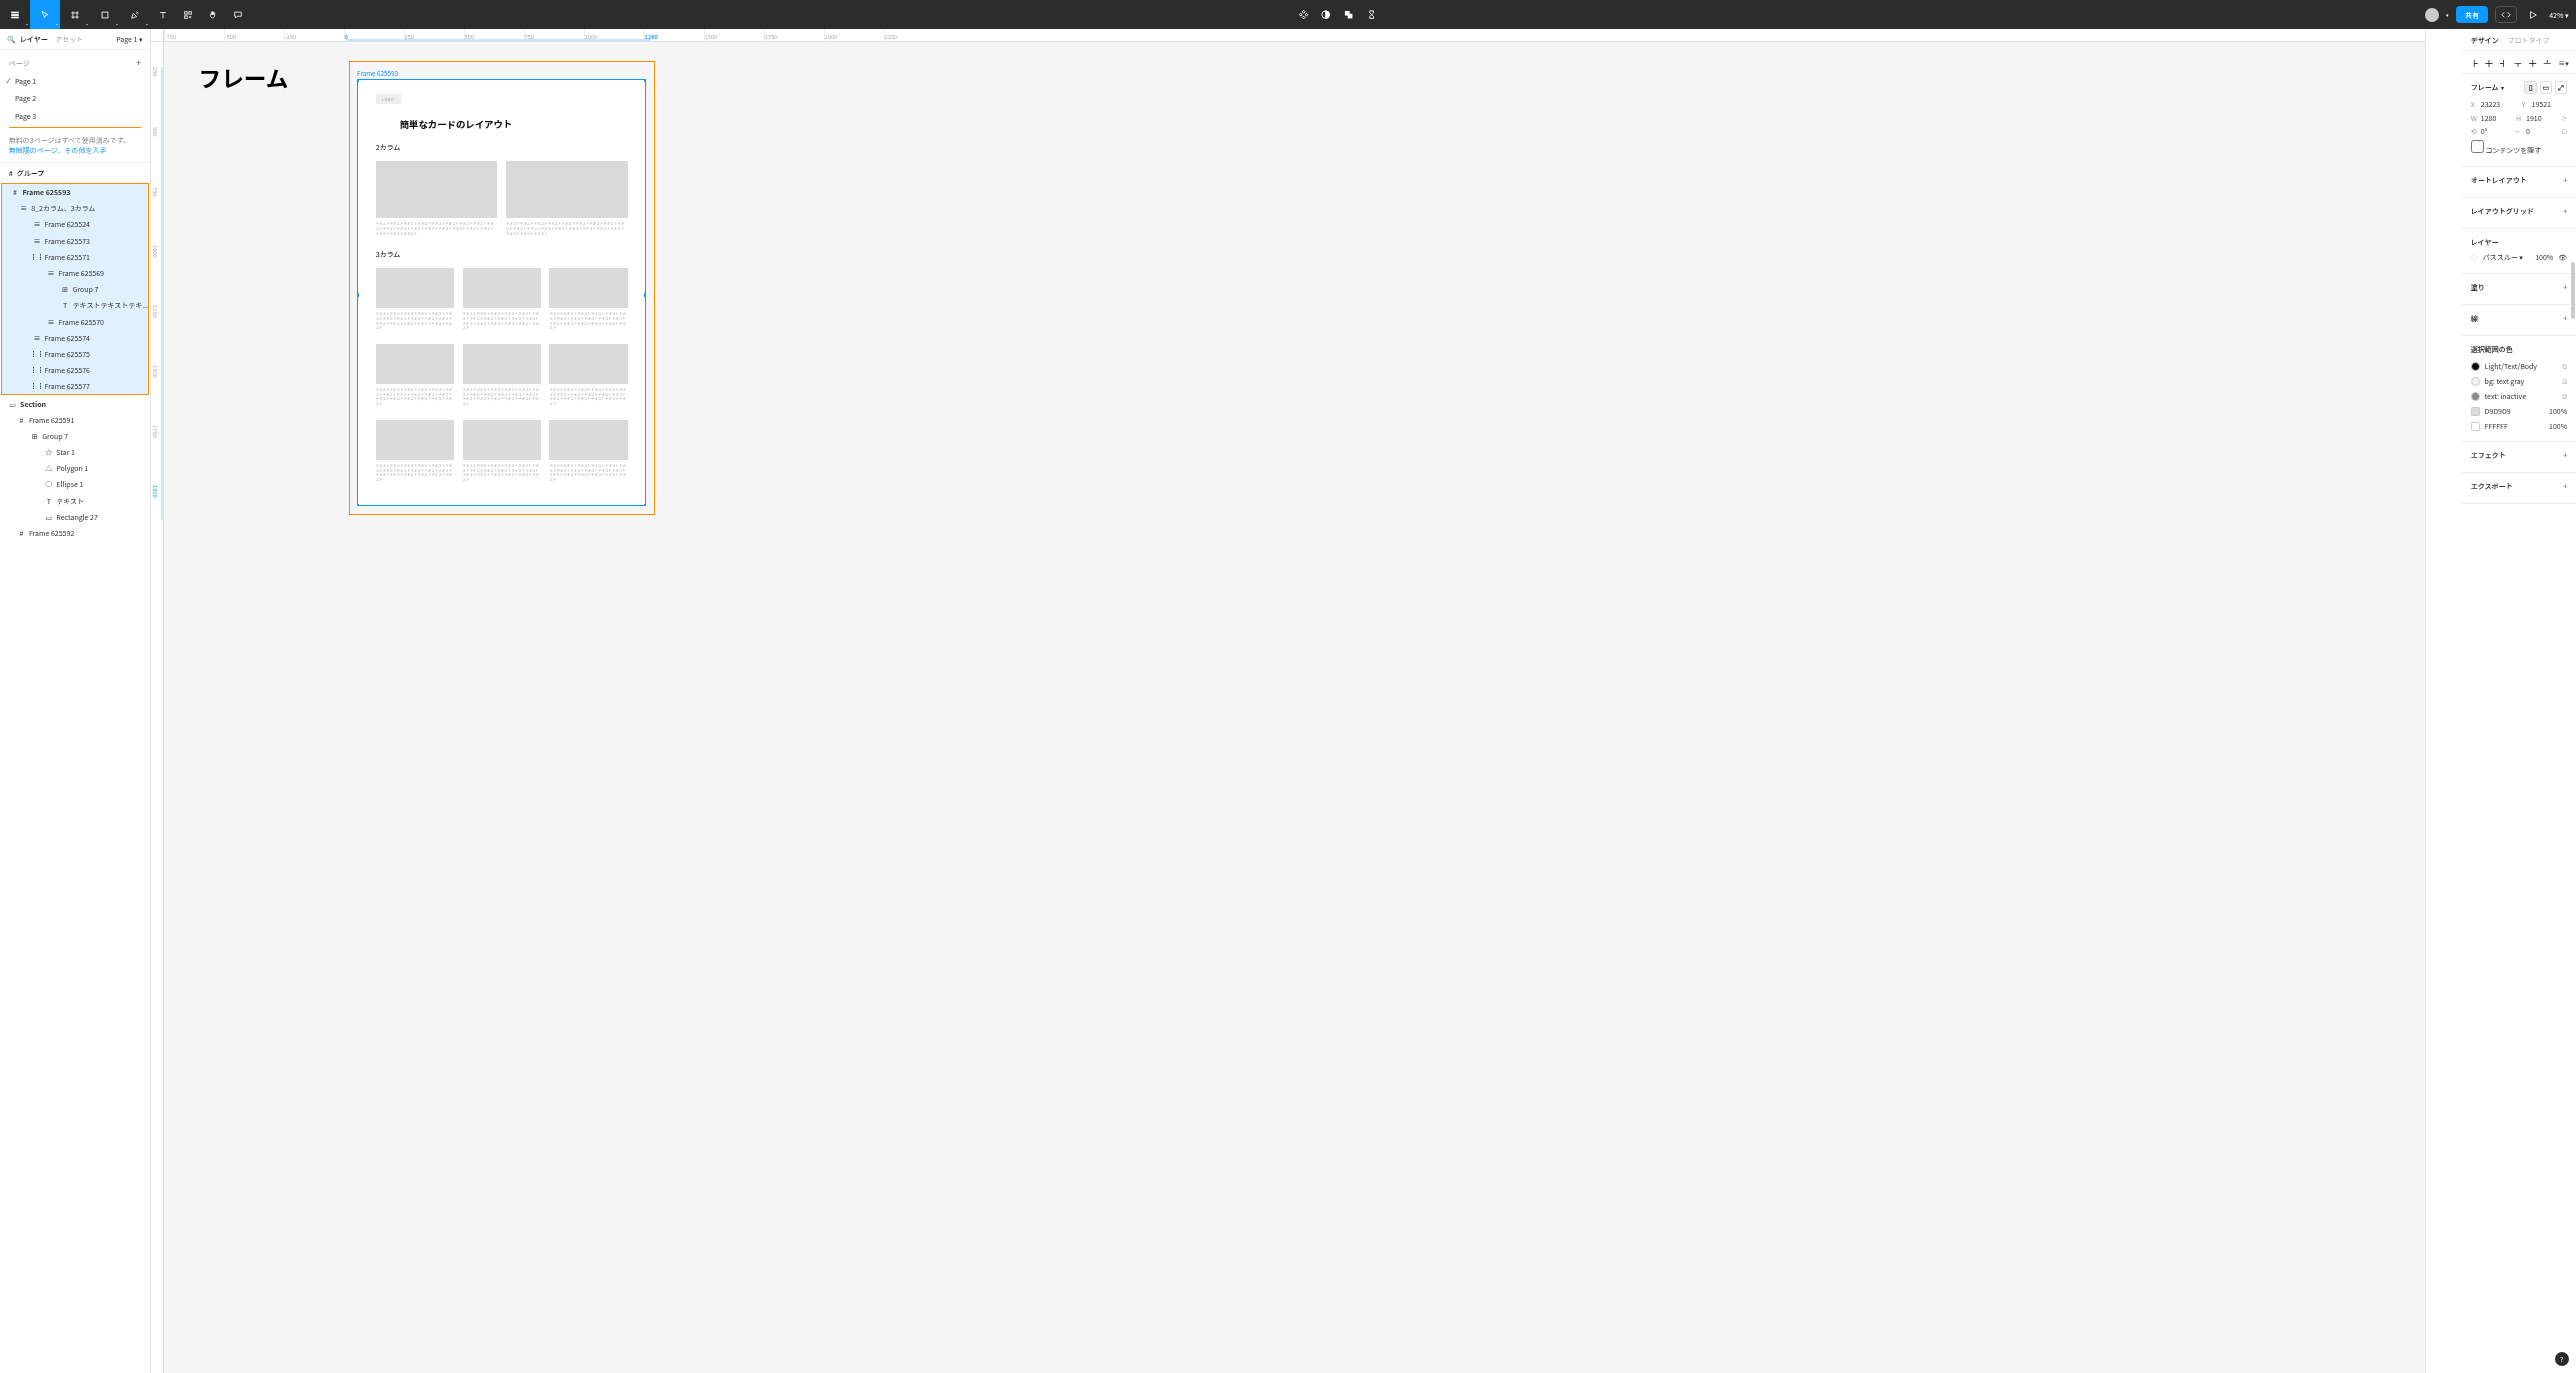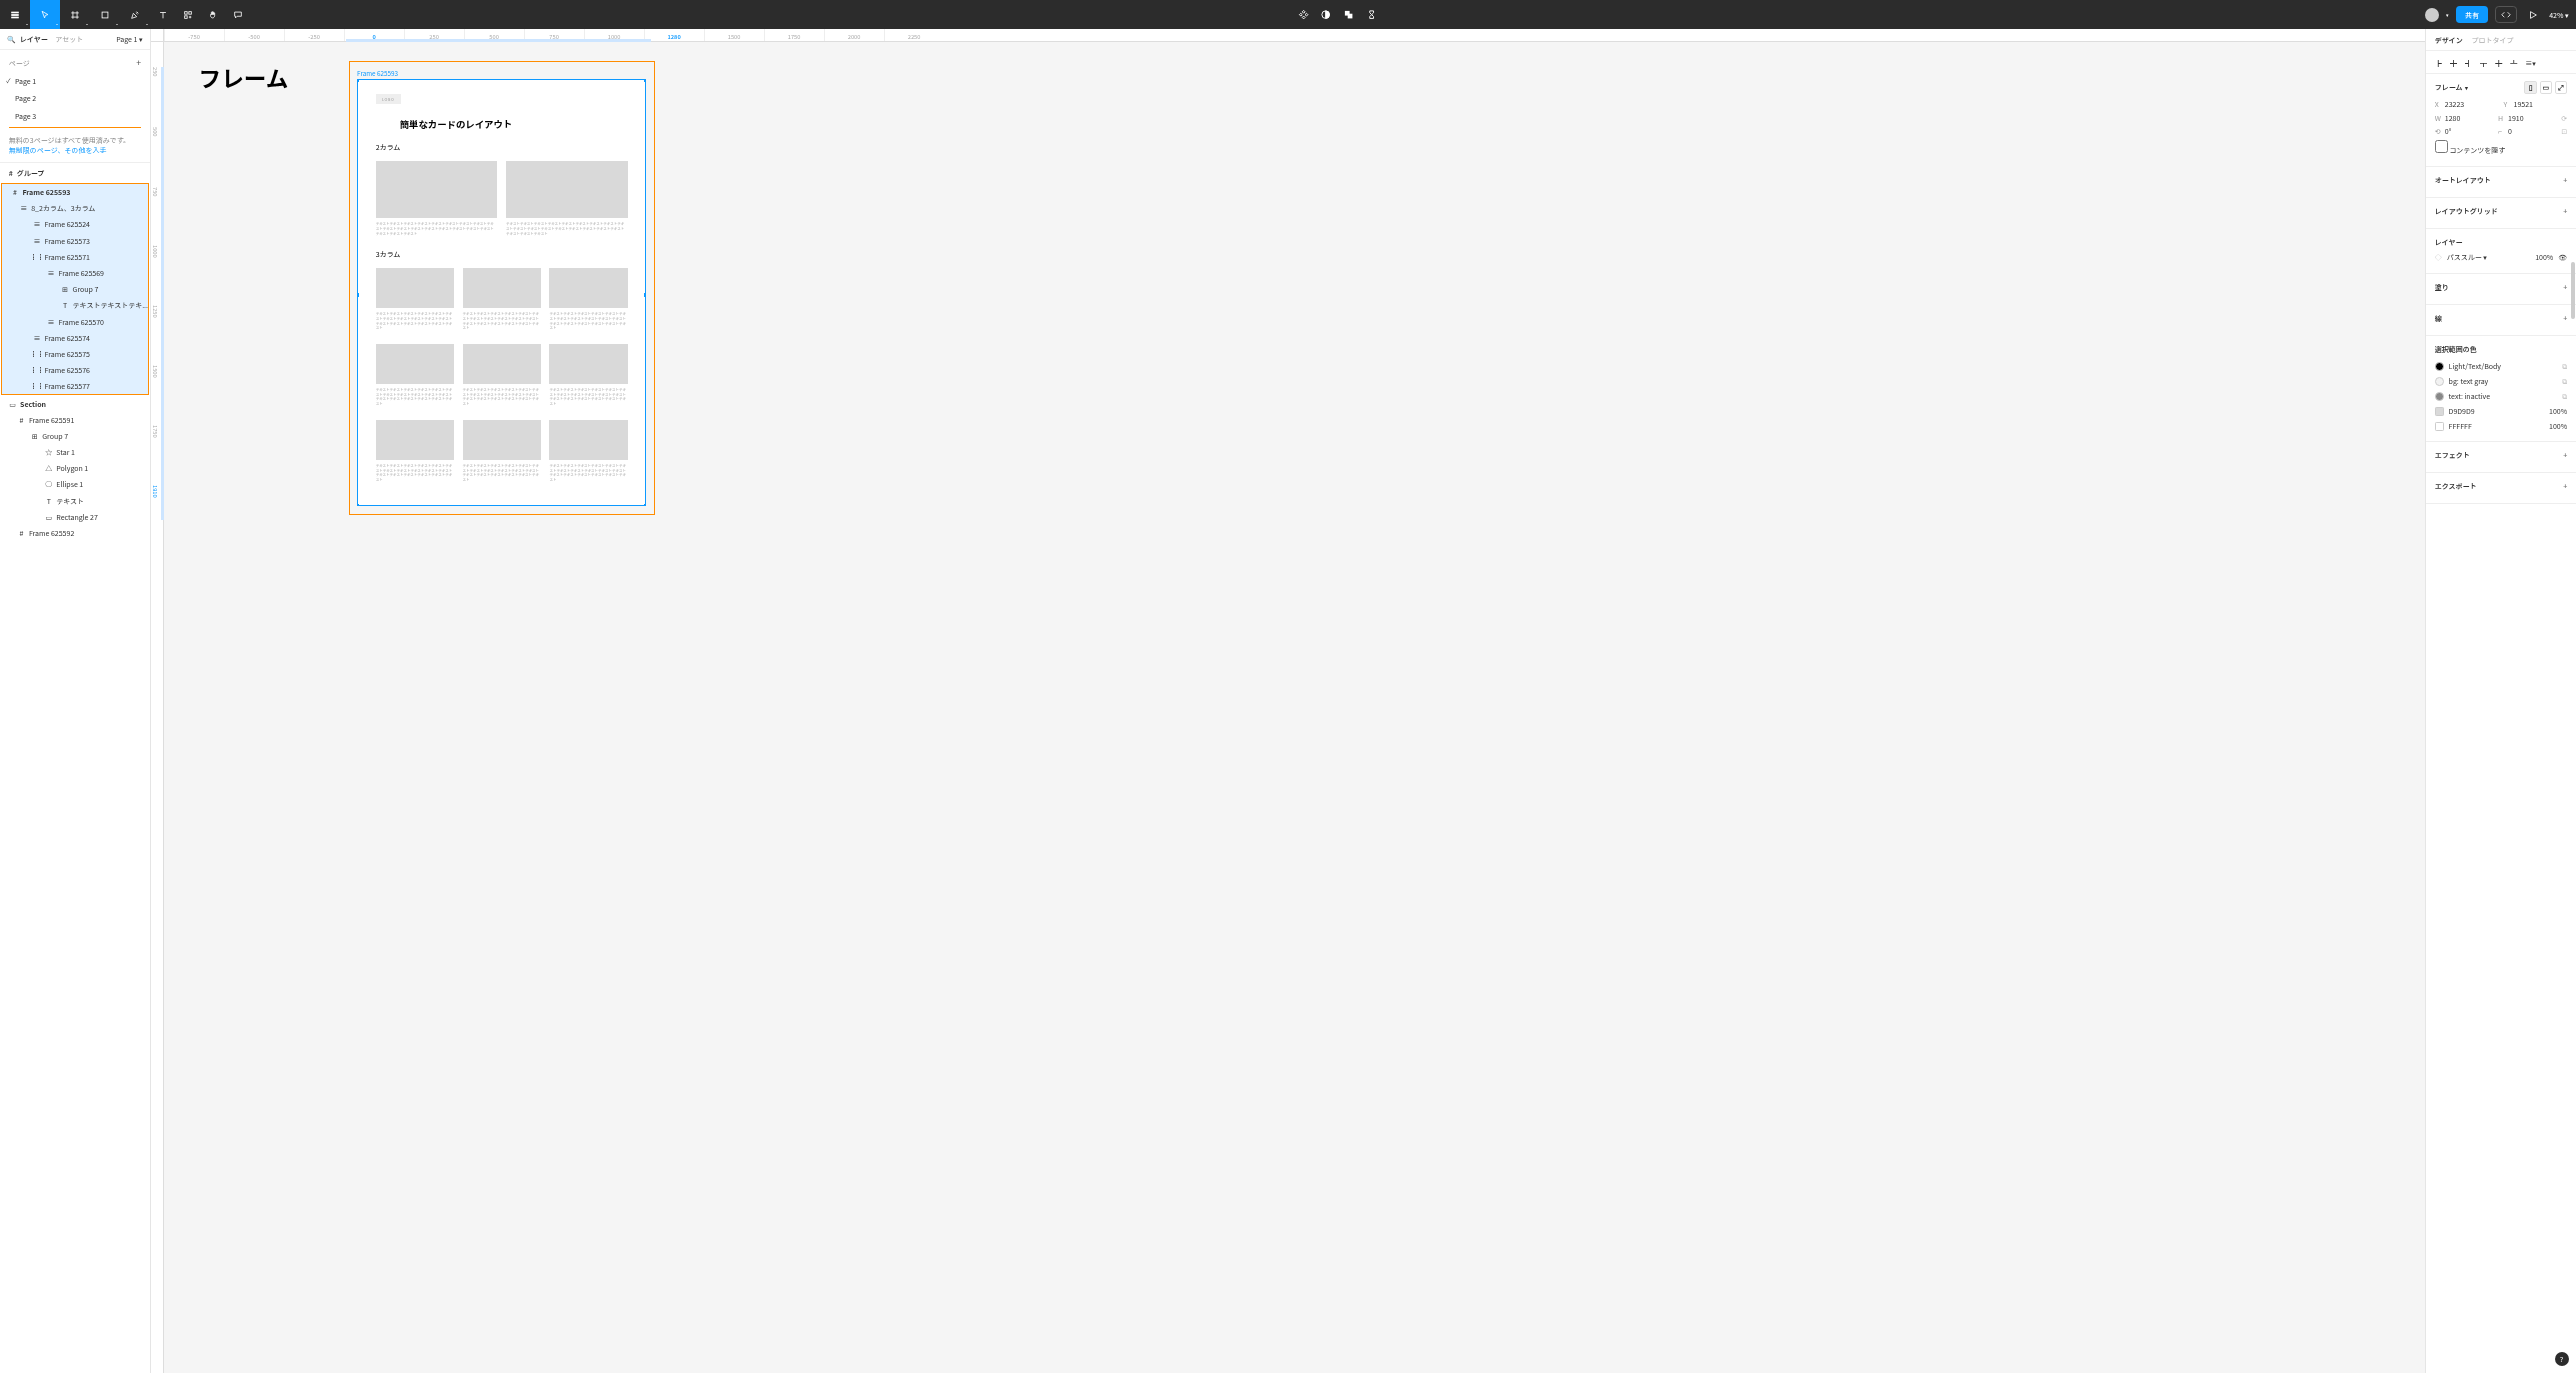--- a/index.html
+++ b/index.html
@@ -43,21 +43,21 @@
 .lp-tree { flex: 1; overflow-y: auto; }
 .tree-row { display: flex; align-items: center; padding: 3.1px 5px 3.1px 8.8px; white-space: nowrap; }
 .tree-row .ic { width: 7.5px; height: 7.5px; margin-right: 3.8px; flex-shrink: 0; display:inline-flex; align-items:center; justify-content:center;}
 .tree-row.sel { background: #e0f0ff; }
 .orange-box { border: 1.3px solid #ff8c00; margin: 0 1.3px; }
 .ind1 { padding-left: 17.6px; } .ind2 { padding-left: 31px; } .ind3 { padding-left: 45px; } .ind4 { padding-left: 59px; }
 
 
 .canvas-wrap { flex: 1; position: relative; background: #f5f5f5; overflow: hidden; }
 .ruler-h { position: absolute; top: 0; left: 12.6px; right: 0; height: 12.6px; background: #fff; border-bottom: 0.6px solid #ddd; display: flex; font-size: 5.7px; color: #aaa; }
-.ruler-h .tick { flex: 0 0 60px; text-align: center; padding-top: 2.5px; border-left: 0.6px solid #eee; }
+.ruler-h .tick { flex: 0 0 60px; padding-top: 2.5px; border-left: 0.6px solid #eee; }
 .ruler-h .tick.hi { color: #0d99ff; font-weight: 600; }
 .ruler-h .hi-bar { position: absolute; top: 10px; height: 2.5px; background: #cde5ff; }
 .ruler-v { position: absolute; top: 12.6px; left: 0; bottom: 0; width: 12.6px; background: #fff; border-right: 0.6px solid #ddd; }
 .ruler-v .tick { height: 60px; writing-mode: vertical-rl; font-size: 5.7px; color: #aaa; text-align: center; }
 .ruler-v .hi-bar { position: absolute; left: 10px; width: 2.5px; background: #cde5ff; }
 .corner { position: absolute; top: 0; left: 0; width: 12.6px; height: 12.6px; background: #fff; border-right: 0.6px solid #ddd; border-bottom: 0.6px solid #ddd; }
 .canvas { position: absolute; top: 12.6px; left: 12.6px; right: 0; bottom: 0; }
 .annot-big { position: absolute; top: 19px; left: 35px; font-size: 22.6px; font-weight: 700; color: #000; }
 .artboard-wrap { position: absolute; top: 19px; left: 185px; border: 1.3px solid #ff8c00; padding: 7.5px; }
 .artboard-label { font-size: 6.3px; color: #0d99ff; margin-bottom: 1.3px; }
@@ -70,21 +70,21 @@
 .art-h1 { font-size: 9.4px; font-weight: 700; margin-bottom: 11.3px; margin-left: 24px; }
 .art-h2 { font-size: 7px; font-weight: 400; margin-bottom: 8.8px; }
 .cardrow { display: flex; gap: 8.8px; margin-bottom: 12.6px; }
 .card { flex: 1; }
 .card .ph { background: #d9d9d9; width: 100%; }
 .cardrow.two .ph { height: 57px; }
 .cardrow.three .ph { height: 40px; }
 .card .txt { font-size: 3.5px; line-height: 1.4; color: #999; margin-top: 3.8px; }
 
 
-.right-panel { width: 151px; background: #fff; border-left: 0.6px solid #e5e5e5; font-size: 7px; color: #333; overflow-y: auto; overflow-x: hidden; position: relative; }
+.right-panel { width: 151px; background: #fff; border-left: 0.6px solid #e5e5e5; font-size: 7px; color: #333; overflow-y: auto; overflow-x: hidden; position: relative; padding-left: 36px; }
 .rp-tabs { display: flex; padding: 6.3px 8.8px 0; border-bottom: 0.6px solid #eee; gap: 8.8px; }
 .rp-tabs .tab { padding-bottom: 5px; font-weight: 600; }
 .rp-tabs .tab.inactive { color: #aaa; font-weight: 400; }
 .rp-align { display: flex; padding: 6.3px 8.8px; gap: 6.3px; border-bottom: 0.6px solid #eee; }
 .rp-align .aic { width: 8.8px; height: 8.8px; }
 .rp-section { padding: 7.5px 8.8px; border-bottom: 0.6px solid #eee; }
 .rp-sec-head { display: flex; align-items: center; font-weight: 600; margin-bottom: 5px; }
 .rp-sec-head .plus { margin-left: auto; color: #777; }
 .rp-row { display: flex; gap: 5px; margin-bottom: 3.8px; align-items: center; }
 .rp-field { display: flex; align-items: center; gap: 2.5px; flex: 1; }

